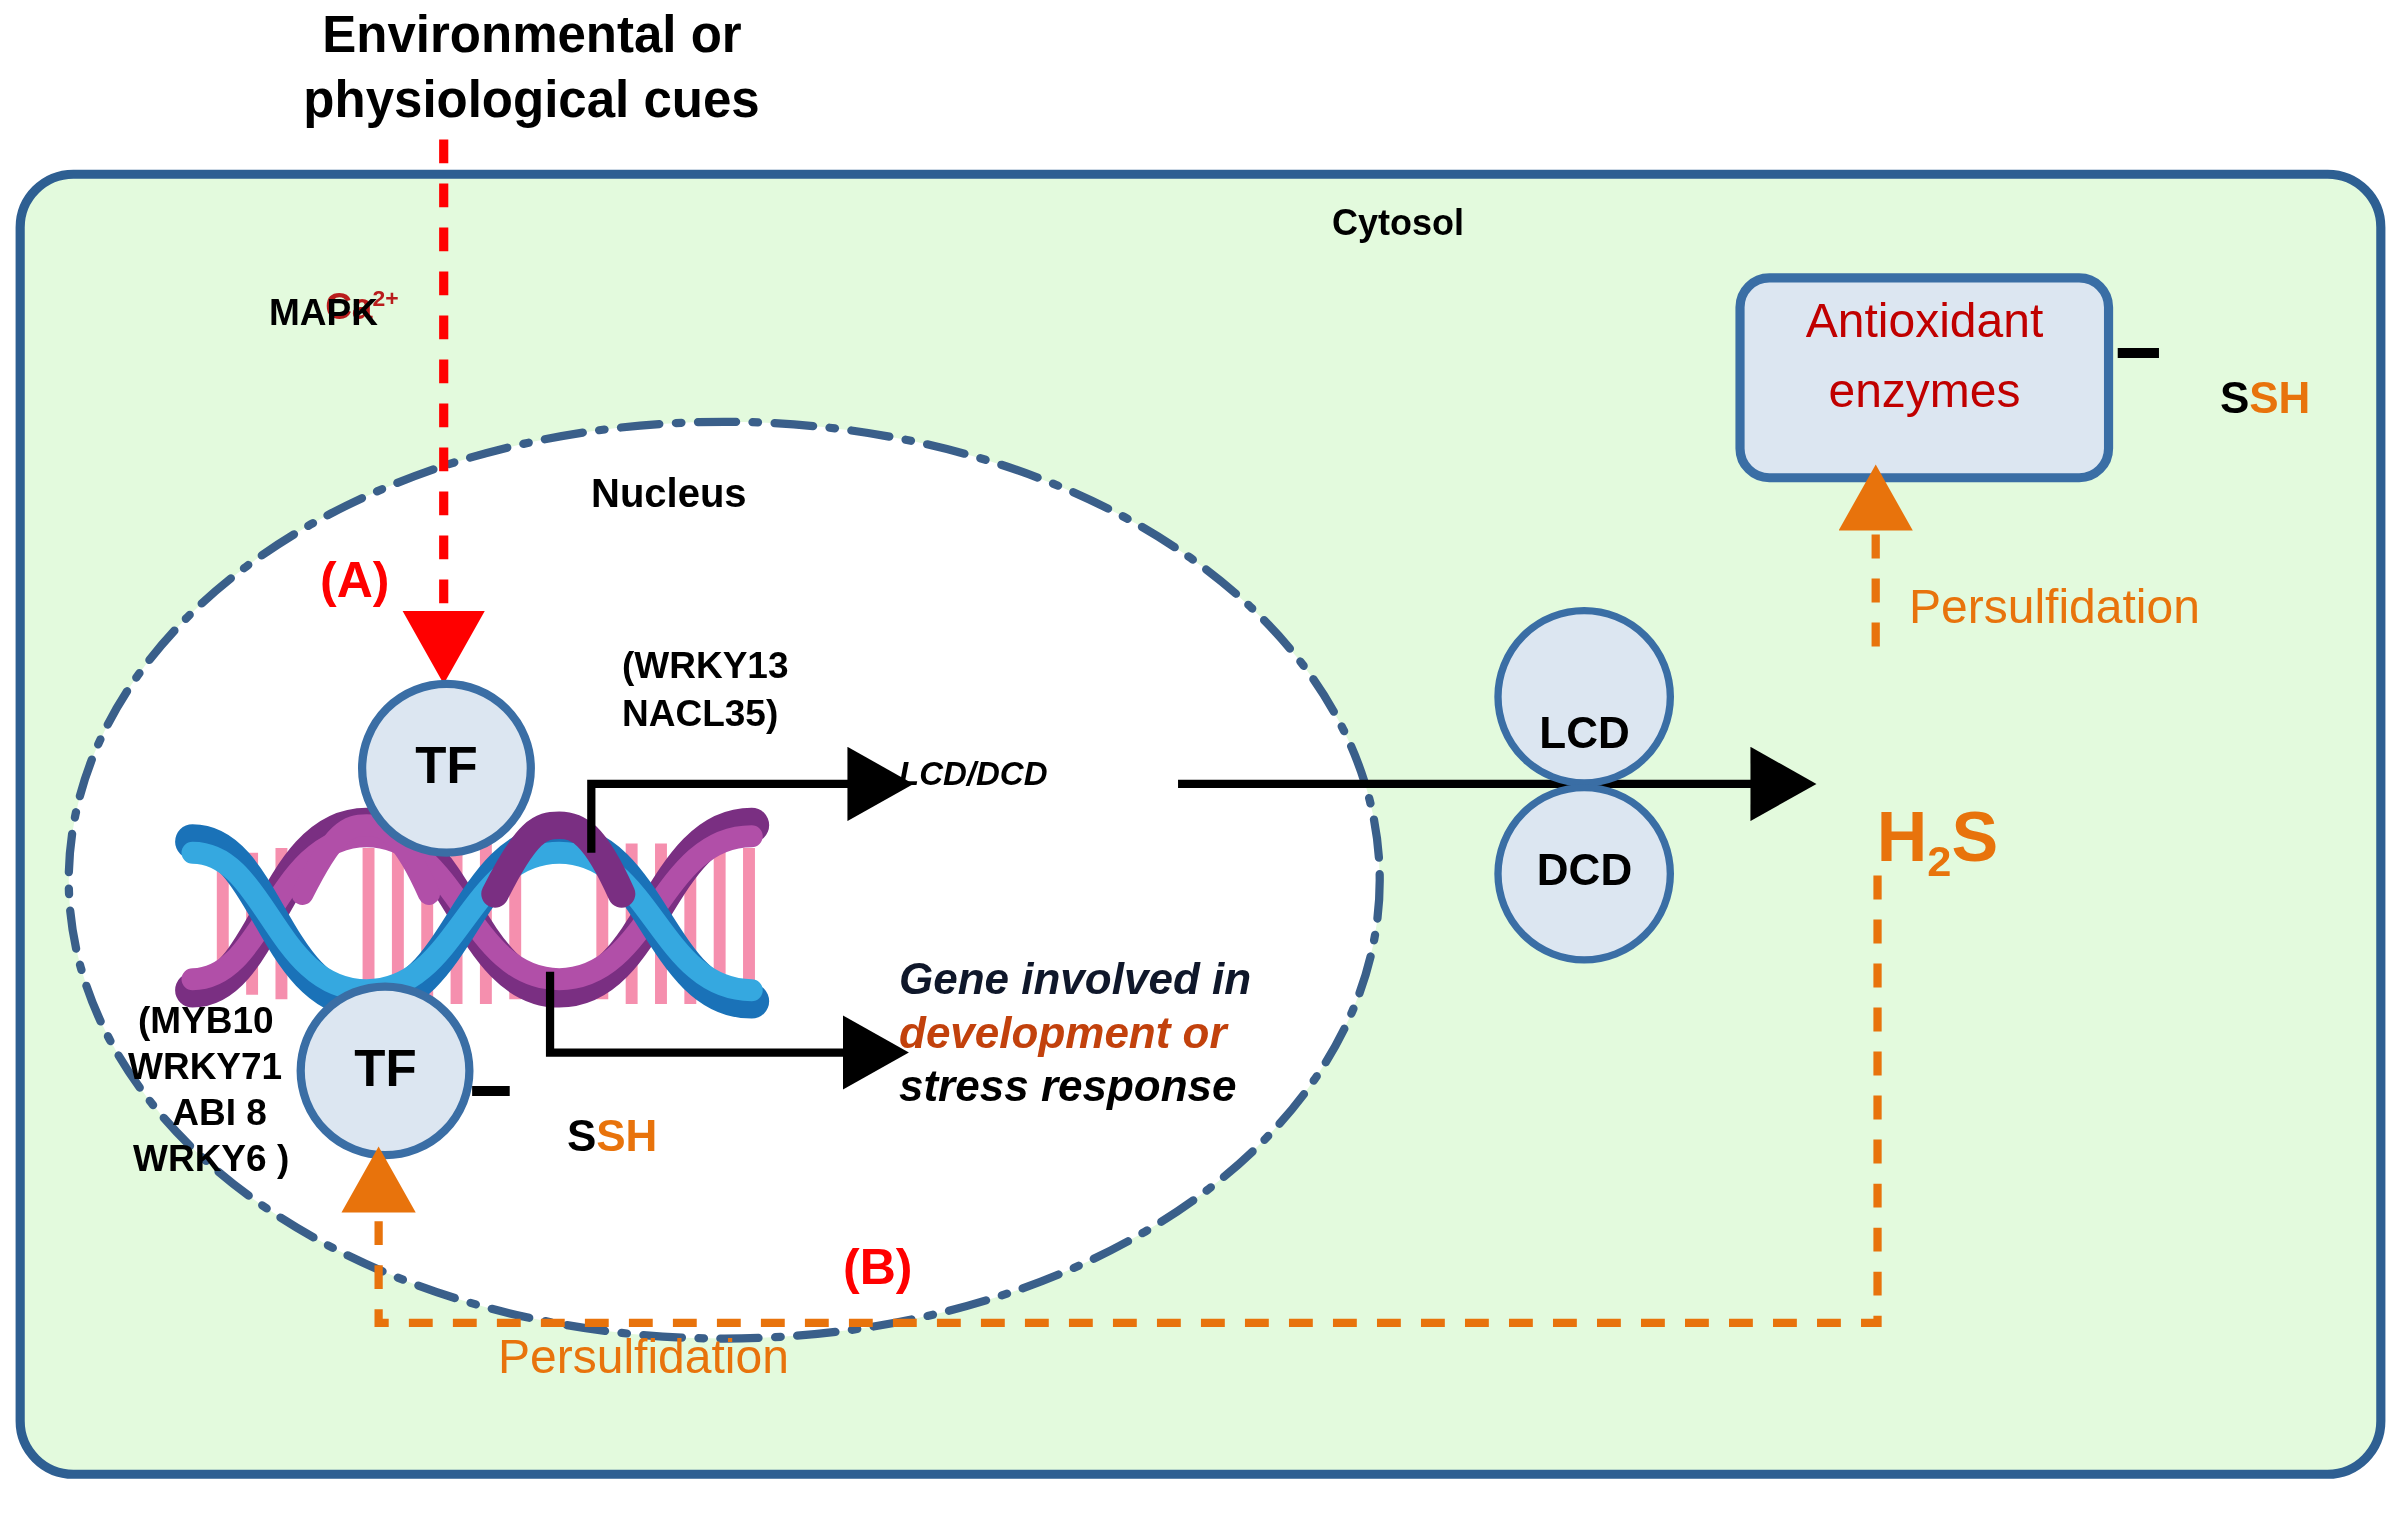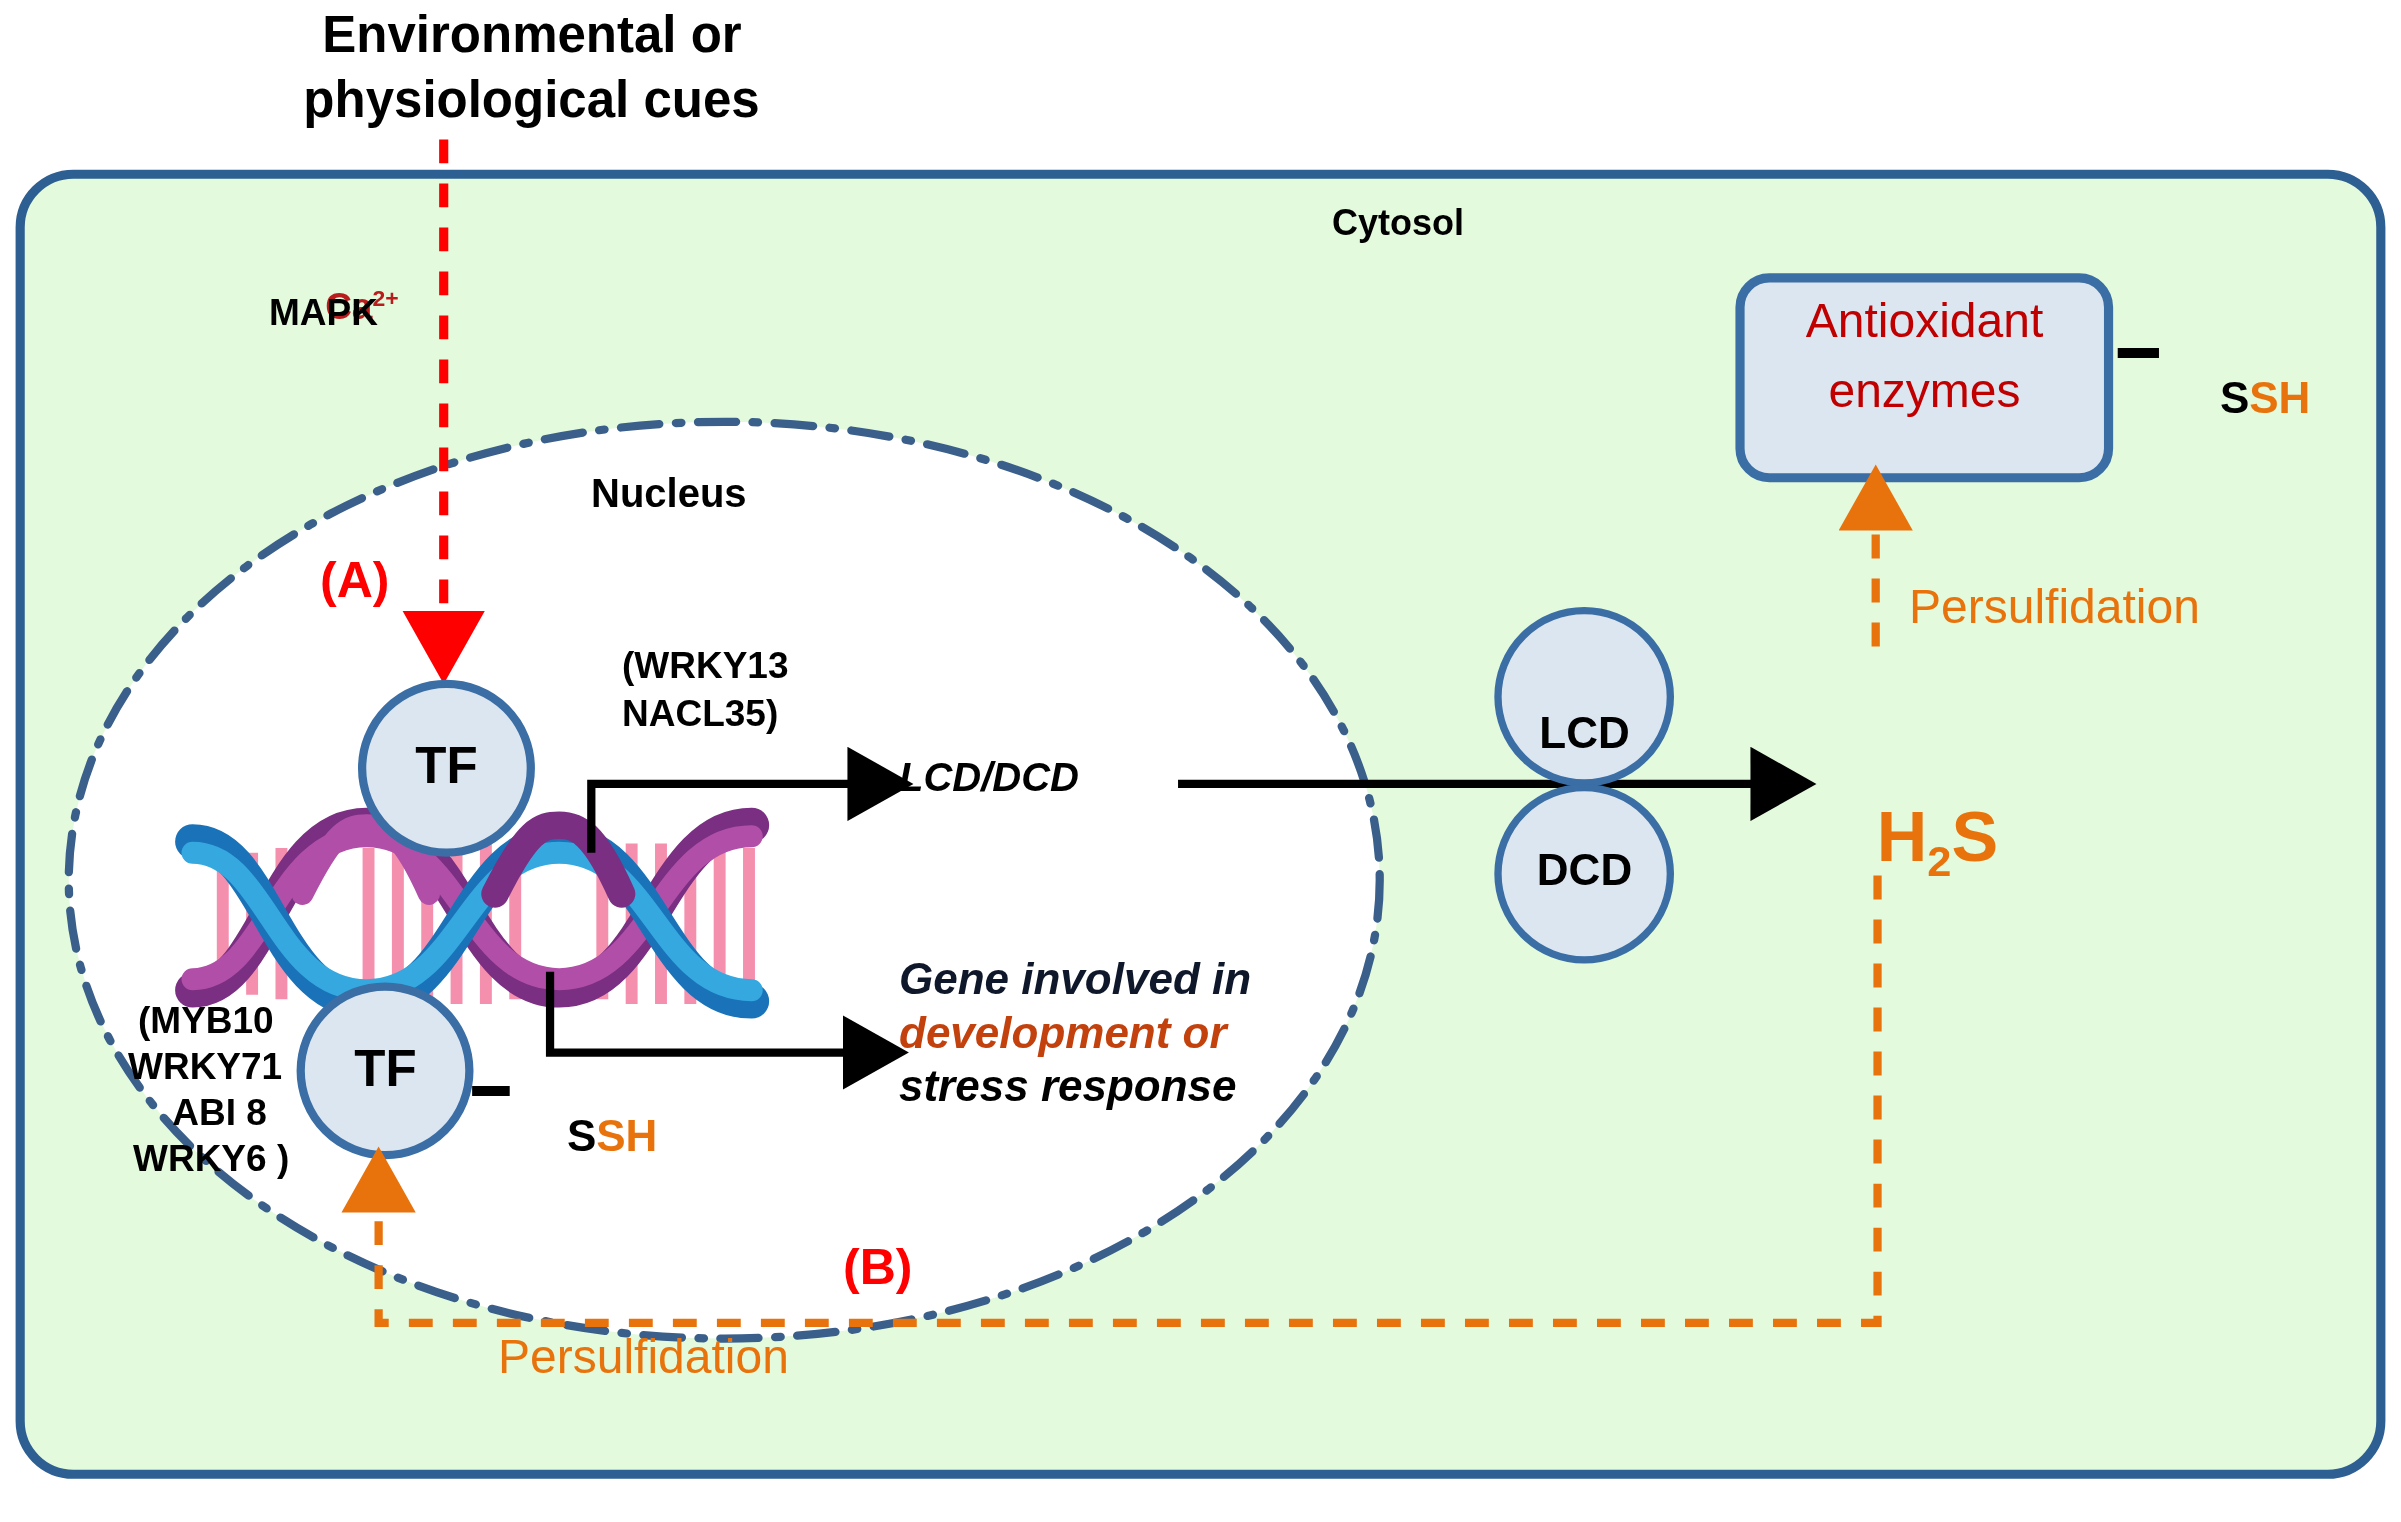--- a/index.html
+++ b/index.html
@@ -150,21 +150,21 @@
   </div>
 
   <div class="txt b" style="left:622px;top:646px;font-size:37px;color:#000;">(WRKY13</div>
   <div class="txt b" style="left:622px;top:694px;font-size:37px;color:#000;">NACL35)</div>
 
   <div class="txt b" style="left:138px;top:1001px;font-size:37px;color:#000;">(MYB10</div>
   <div class="txt b" style="left:128px;top:1047px;font-size:37px;color:#000;">WRKY71</div>
   <div class="txt b ctr" style="left:128px;top:1093px;width:183px;font-size:37px;color:#000;">ABI 8</div>
   <div class="txt b" style="left:133px;top:1139px;font-size:37px;color:#000;">WRKY6 )</div>
 
-  <div class="txt b i" style="left:899px;top:756px;font-size:40px;color:#000;">LCD/DCD</div>
+  <div class="txt b i" style="left:899px;top:756px;font-size:33px;color:#000;">LCD/DCD</div>
 
   <div class="txt b i" style="left:899px;top:955px;font-size:44px;color:#0f172a;">Gene involved in</div>
   <div class="txt b i" style="left:899px;top:1009px;font-size:44px;color:#c2410c;">development or</div>
   <div class="txt b i" style="left:899px;top:1062px;font-size:44px;color:#000;">stress response</div>
 
   <div class="txt b" style="left:1799px;top:724px;font-size:70px;color:#e8730c;">
     <span>H</span><sub style="font-size:0.62em;">2</sub><span>S</span>
   </div>
 
   <div class="txt" style="left:1909px;top:581px;font-size:48px;color:#e8730c;">Persulfidation</div>

